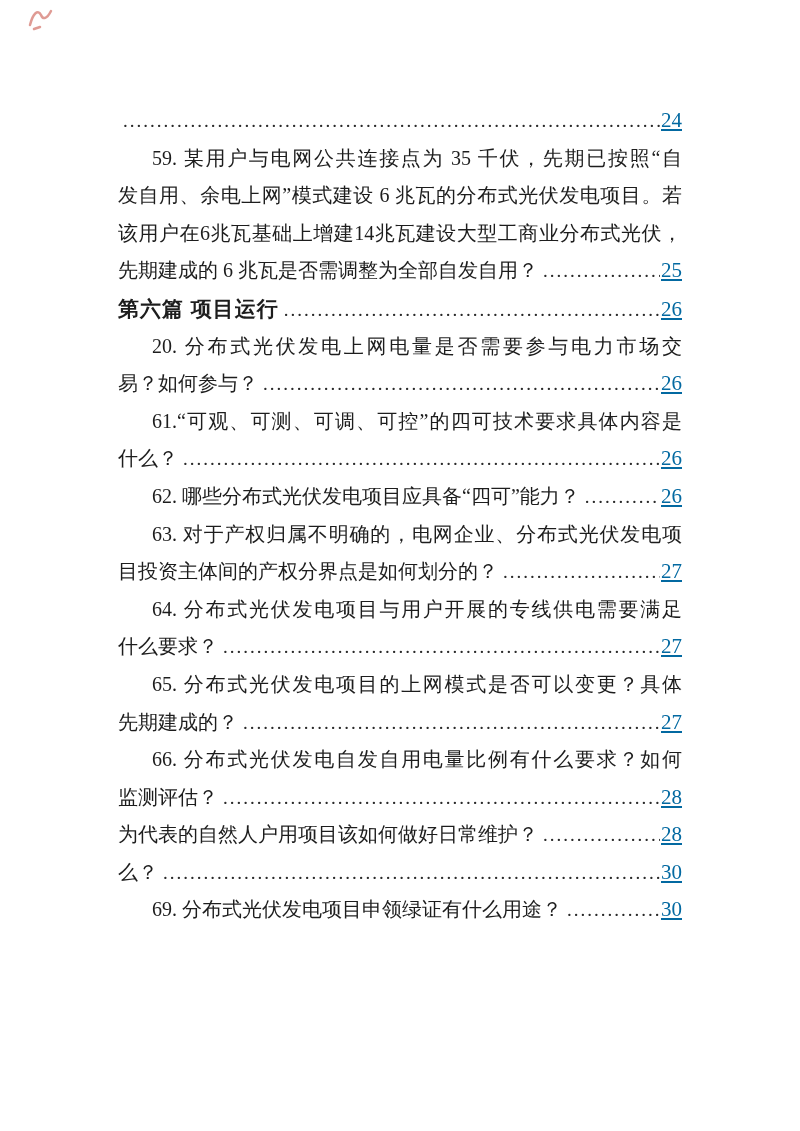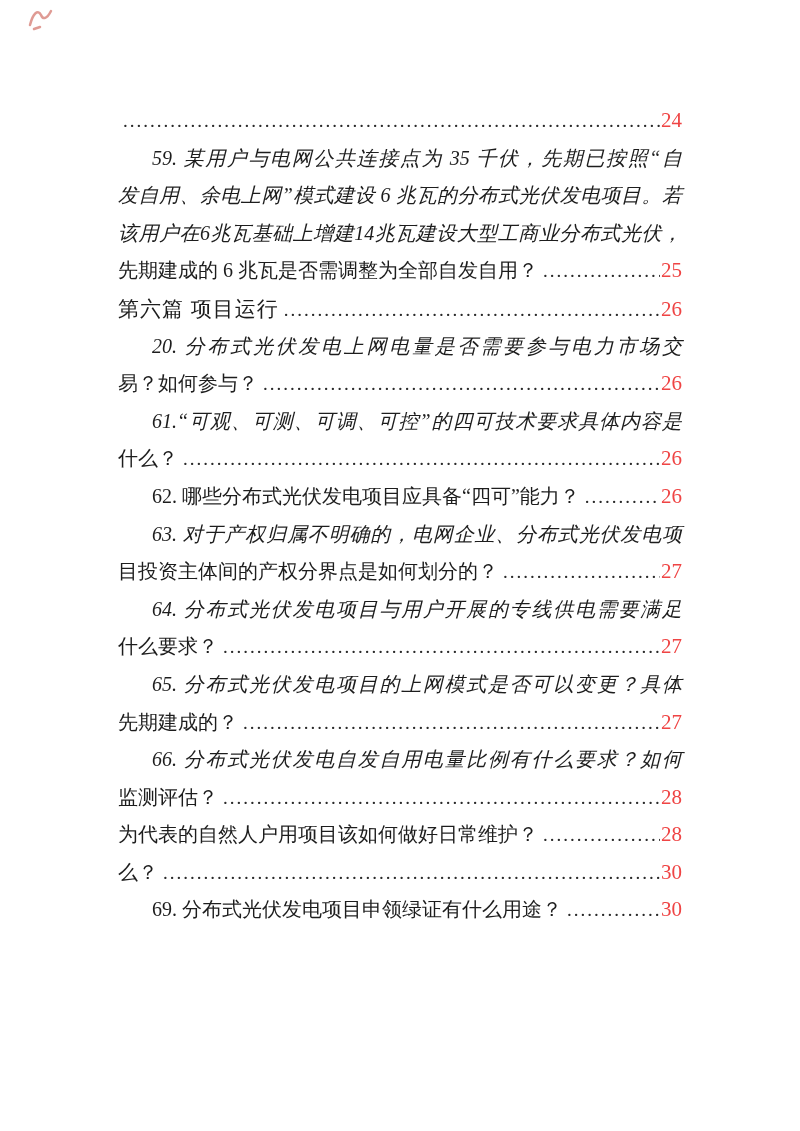--- a/index.html
+++ b/index.html
@@ -35,43 +35,43 @@
     font-size: 20px;
     display: flex;
     align-items: baseline;
     white-space: nowrap;
   }
   .row.fill {
     display: block;
     white-space: normal;
     text-align: justify;
     text-align-last: justify;
-    font-style: italic;
   }
   .row.indent { padding-left: 34px; }
   .row .t { flex: 0 0 auto; }
   .row.bold .t {
     font-family: "Liberation Sans", "DejaVu Sans", sans-serif;
-    font-weight: normal;
+    font-weight: bold;
     font-size: 21px;
     letter-spacing: 1px;
   }
   .dots {
     flex: 1 1 auto;
     overflow: hidden;
     font-size: 19px;
     letter-spacing: 2px;
     color: #2a2a2a;
     margin-left: 5px;
     margin-right: 1px;
   }
   .pg {
     flex: 0 0 auto;
     font-size: 21px;
-    color: #ef4444;
+    color: #0369a1;
+    text-decoration: underline;
   }
 </style>
 </head>
 <body>
 
 <svg class="corner-mark" viewBox="0 0 32 28" xmlns="http://www.w3.org/2000/svg">
   <path d="M4 20 C7 8, 12 4, 15 10 C17 15, 21 14, 25 6 M8 24 L14 22" stroke="#c0392b" stroke-width="2.5" fill="none" stroke-linecap="round"></path>
 </svg>
 
 <main class="toc" id="toc">

